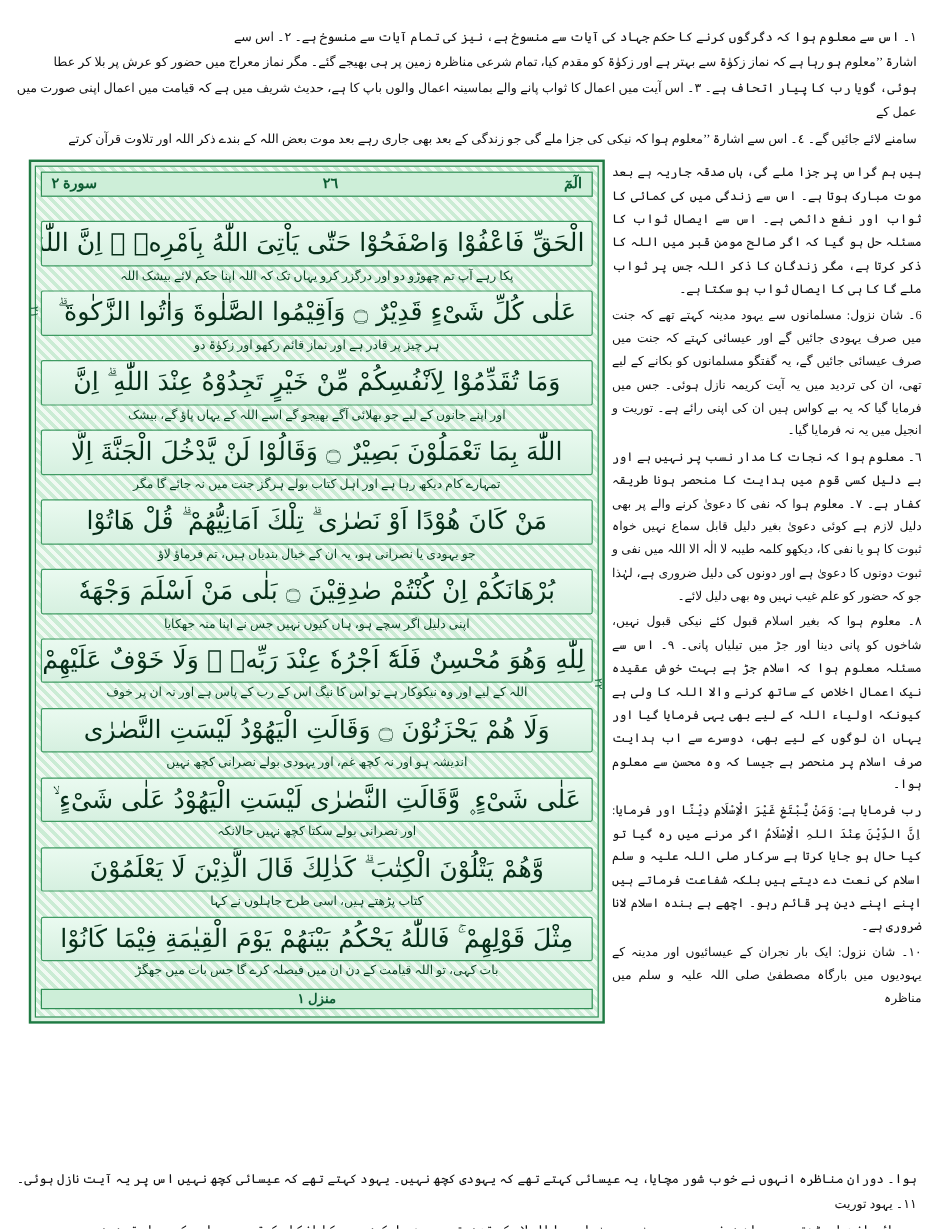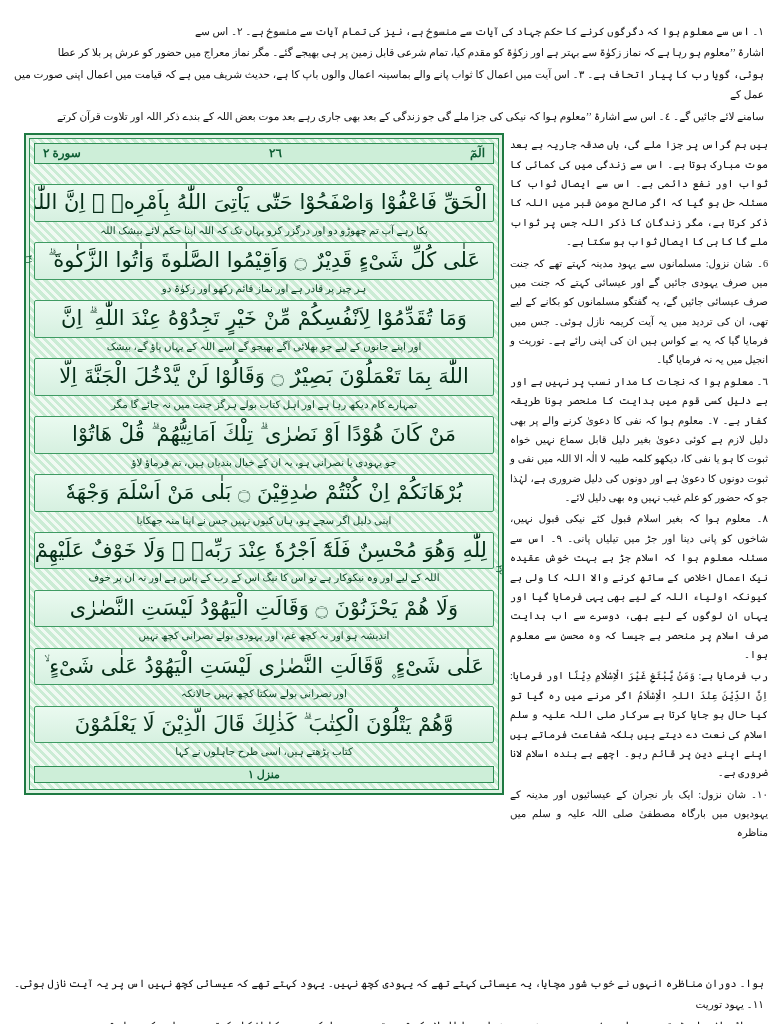--- a/index.html
+++ b/index.html
@@ -145,21 +145,21 @@
   }
   .bottom-note p{margin:0 0 1px 0;}
 </style>
 </head>
 <body>
 
 <div class="page">
 
   <div class="top-note">
     <p>١۔ اس سے معلوم ہوا کہ دگرگوں کرنے کا حکم جہاد کی آیات سے منسوخ ہے، نیز کی تمام آیات سے منسوخ ہے۔ ٢۔ اس سے</p>
-    <p>اشارۃ ’’معلوم ہو رہا ہے کہ نماز زکوٰۃ سے بہتر ہے اور زکوٰۃ کو مقدم کیا، تمام شرعی قابل زمین پر ہی بھیجے گئے۔ مگر نماز معراج میں حضور کو عرش پر بلا کر عطا</p>
+    <p>اشارۃ ’’معلوم ہو رہا ہے کہ نماز زکوٰۃ سے بہتر ہے اور زکوٰۃ کو مقدم کیا، تمام شرعی مناظرہ زمین پر ہی بھیجے گئے۔ مگر نماز معراج میں حضور کو عرش پر بلا کر عطا</p>
     <p>ہوئی، گویا رب کا پیار اتحاف ہے۔ ٣۔ اس آیت میں اعمال کا ثواب پانے والے بماسینہ اعمال والوں باپ کا ہے، حدیث شریف میں ہے کہ قیامت میں اعمال اپنی صورت میں عمل کے</p>
     <p>سامنے لائے جائیں گے۔ ٤۔ اس سے اشارۃ ’’معلوم ہوا کہ نیکی کی جزا ملے گی جو زندگی کے بعد بھی جاری رہے بعد موت بعض اللہ کے بندے ذکر اللہ اور تلاوت قرآن کرتے</p>
   </div>
 
   <div class="mid">
 
     <div class="side-note">
       <p>ہیں ہم گراس پر جزا ملے گی، ہاں صدقہ جاریہ ہے بعد موت مبارک ہوتا ہے۔ اس سے زندگی میں کی کمائی کا ثواب اور نفع دائمی ہے۔ اس سے ایصال ثواب کا مسئلہ حل ہو گیا کہ اگر صالح مومن قبر میں اللہ کا ذکر کرتا ہے، مگر زندگان کا ذکر اللہ جس پر ثواب ملے گا کا ہی کا ایصال ثواب ہو سکتا ہے۔</p>
       <p>6۔ شان نزول: مسلمانوں سے یہود مدینہ کہتے تھے کہ جنت میں صرف یہودی جائیں گے اور عیسائی کہتے کہ جنت میں صرف عیسائی جائیں گے، یہ گفتگو مسلمانوں کو بکانے کے لیے تھی، ان کی تردید میں یہ آیت کریمہ نازل ہوئی۔ جس میں فرمایا گیا کہ یہ بے کواس ہیں ان کی اپنی رائے ہے۔ توریت و انجیل میں یہ نہ فرمایا گیا۔</p>
       <p>٦۔ معلوم ہوا کہ نجات کا مدار نسب پر نہیں ہے اور بے دلیل کسی قوم میں ہدایت کا منحصر ہونا طریقہ کفار ہے۔ ٧۔ معلوم ہوا کہ نفی کا دعویٰ کرنے والے پر بھی دلیل لازم ہے کوئی دعویٰ بغیر دلیل قابل سماع نہیں خواہ ثبوت کا ہو یا نفی کا، دیکھو کلمہ طیبہ لا الٰہ الا اللہ میں نفی و ثبوت دونوں کا دعویٰ ہے اور دونوں کی دلیل ضروری ہے، لہٰذا جو کہ حضور کو علم غیب نہیں وہ بھی دلیل لائے۔</p>
@@ -214,20 +214,24 @@
           <div class="ur-line">اندیشہ ہو اور نہ کچھ غم، اور یہودی بولے نصرانی کچھ نہیں</div>
         </div>
         <div class="ayah">
           <div class="ar-line">عَلٰى شَىْءٍ ۪ وَّقَالَتِ النَّصٰرٰى لَيْسَتِ الْيَهُوْدُ عَلٰى شَىْءٍ ۙ</div>
           <div class="ur-line">اور نصرانی بولے سکتا کچھ نہیں حالانکہ</div>
         </div>
         <div class="ayah">
           <div class="ar-line">وَّهُمْ يَتْلُوْنَ الْكِتٰبَ ۗ كَذٰلِكَ قَالَ الَّذِيْنَ لَا يَعْلَمُوْنَ</div>
           <div class="ur-line">کتاب پڑھتے ہیں، اسی طرح جاہلوں نے کہا</div>
         </div>
+        <div class="ayah">
+          <div class="ar-line">مِثْلَ قَوْلِهِمْ ۚ فَاللّٰهُ يَحْكُمُ بَيْنَهُمْ يَوْمَ الْقِيٰمَةِ فِيْمَا كَانُوْا</div>
+          <div class="ur-line">بات کہی، تو اللہ قیامت کے دن ان میں فیصلہ کرے گا جس بات میں جھگڑ</div>
+        </div>
 
         <div class="foot-strip">منزل ١</div>
       </div>
     </div>
   </div>
 
   <div class="bottom-note">
     <p>ہوا۔ دوران مناظرہ انہوں نے خوب شور مچایا، یہ عیسائی کہتے تھے کہ یہودی کچھ نہیں۔ یہود کہتے تھے کہ عیسائی کچھ نہیں اس پر یہ آیت نازل ہوئی۔ ١١۔ یہود توریت</p>
     <p>عیسائی انجیل پڑھتے ہیں، ان دونوں میں موسیٰ و عیسیٰ علیہما السلام کی تصدیق ہے، پھر ایک دوسرے کا انکار کرتے ہیں۔ اس کی یہاں تردید ہو رہی ہے۔</p>
   </div>

